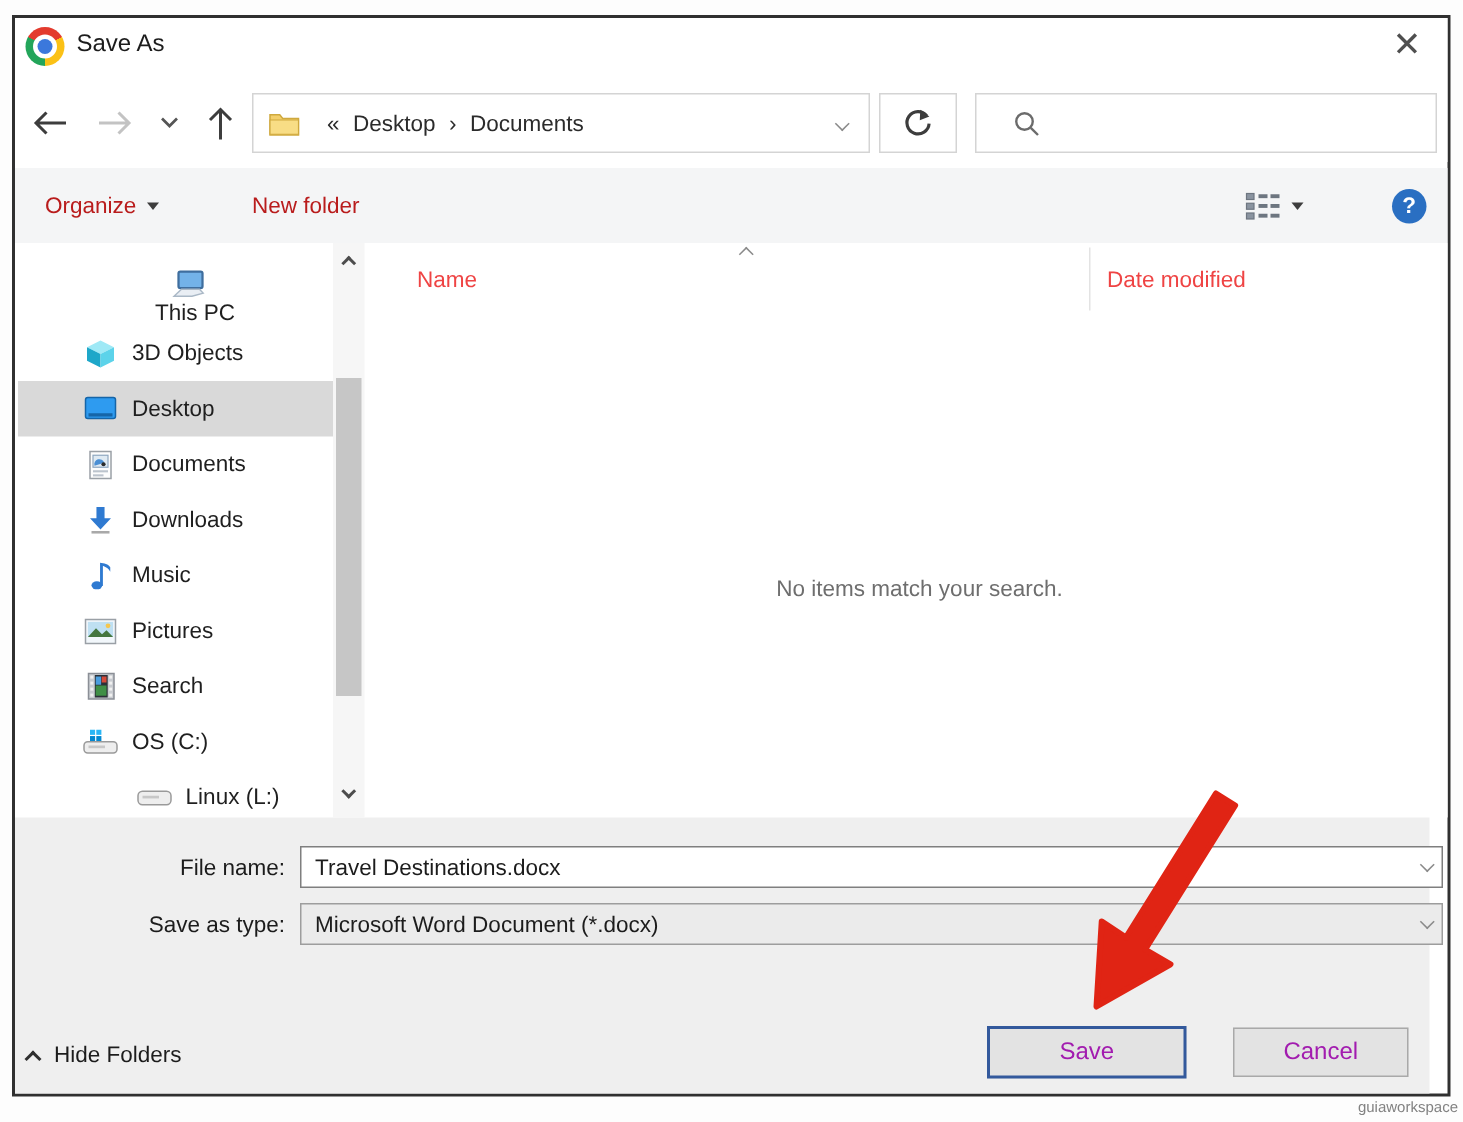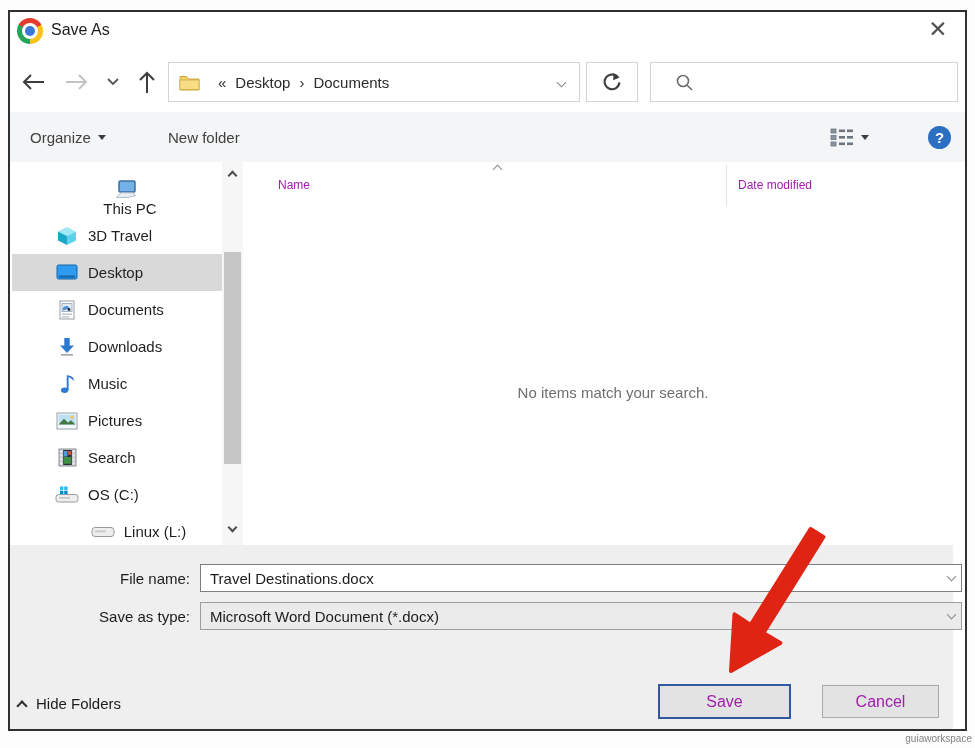--- a/index.html
+++ b/index.html
@@ -44,21 +44,21 @@
   .searchbox { position: absolute; left: 640px; top: 6px; width: 308px; height: 40px;
     border: 1px solid #d4d4d4; background: #fff; }
   .searchbox input { position: absolute; left: 52px; top: 0; width: 245px; height: 38px; border: 0; outline: none;
     font-size: 15px; font-family: "Liberation Sans", sans-serif; color: #333; background: transparent; }
   .searchbox input::placeholder { color: #7b7b7b; opacity: 1; }
   .search-glass { position: absolute; left: 24px; top: 10px; }
 
   
   .toolbar { position: absolute; left: 0; top: 100px; right: 0; height: 50px; background: #f4f5f6; }
   .tool-item { position: absolute; top: 0; height: 50px; display: flex; align-items: center; gap: 7px;
-    font-size: 15px; color: #404040; }
+    font-size: 15px; color: #b91c1c; }
   .tri-down { width: 0; height: 0; border-left: 4px solid transparent; border-right: 4px solid transparent;
     border-top: 5px solid #3d3d3d; display: inline-block; }
   .help-circle { position: absolute; left: 918px; top: 14px; width: 23px; height: 23px; border-radius: 50%;
     background: #2a6fc2; color: #fff; font-size: 15px; font-weight: bold; text-align: center; line-height: 23px; }
 
   
   .content { position: absolute; left: 0; top: 150px; right: 0; height: 383px; background: #fff; overflow: hidden; }
 
   
   .sidebar { position: absolute; left: 0; top: 0; width: 212px; height: 383px; background: #fff; }
@@ -74,21 +74,21 @@
   .vthumb { position: absolute; left: 2px; top: 90px; width: 17px; height: 212px; background: #c6c6c6; }
   .chev { display: inline-block; width: 7px; height: 7px; border-right: 2px solid #4d4d4d; border-bottom: 2px solid #4d4d4d; }
   .chev.up { transform: rotate(-135deg); }
   .chev.down { transform: rotate(45deg); }
   .chev.thin { border-width: 1.5px; border-color: #8a8a8a; }
   .vscroll .top { position: absolute; left: 7px; top: 10px; }
   .vscroll .bot { position: absolute; left: 7px; bottom: 14px; }
 
   
   .listarea { position: absolute; left: 238px; top: 0; right: 0; height: 383px; background: #fff; }
-  .col-hdr { position: absolute; top: 16px; font-size: 12px; color: #a21caf; }
+  .col-hdr { position: absolute; top: 16px; font-size: 15px; color: #ef4444; }
   .hdr-name { left: 30px; }
   .hdr-date { left: 490px; }
   .sort-caret { position: absolute; left: 246px; top: 4px; }
   .col-div { position: absolute; left: 478px; top: 3px; width: 1px; height: 42px; background: #e3e3e3; }
   .empty-msg { position: absolute; left: 160px; top: 222px; width: 410px; text-align: center;
     font-size: 15px; color: #6e6e6e; }
 
   
   .bottompanel { position: absolute; left: 0; top: 533px; right: 12px; height: 184px; background: #efefef; }
   .field-label { position: absolute; width: 180px; text-align: right; font-size: 15px; color: #1c1c1c; }
@@ -216,21 +216,21 @@
           <span class="lbl">This PC</span>
       </div>
       <div class="side-row lvl1" style="top:55px;">
         <span class="ic">
           <svg width="20" height="20" viewBox="0 0 20 20">
               <path d="M10 1 L19 5.5 L10 10 L1 5.5 Z" fill="#9fe9f6"></path>
               <path d="M1 5.5 L10 10 V19 L1 14.5 Z" fill="#1ea7c9"></path>
               <path d="M19 5.5 L10 10 V19 L19 14.5 Z" fill="#5cd3ea"></path>
             </svg>
         </span>
-          <span class="lbl">3D Travel</span>
+          <span class="lbl">3D Objects</span>
       </div>
       <div class="side-row lvl1 selected" style="top:92px;">
         <span class="ic">
           <svg width="22" height="17" viewBox="0 0 22 17">
               <rect x="1" y="1" width="20" height="14" rx="1.5" fill="#2e9bf0" stroke="#1565a8" stroke-width="1"></rect>
               <rect x="3" y="11.5" width="16" height="2.2" fill="#1565a8"></rect>
             </svg>
         </span>
           <span class="lbl">Desktop</span>
       </div>

